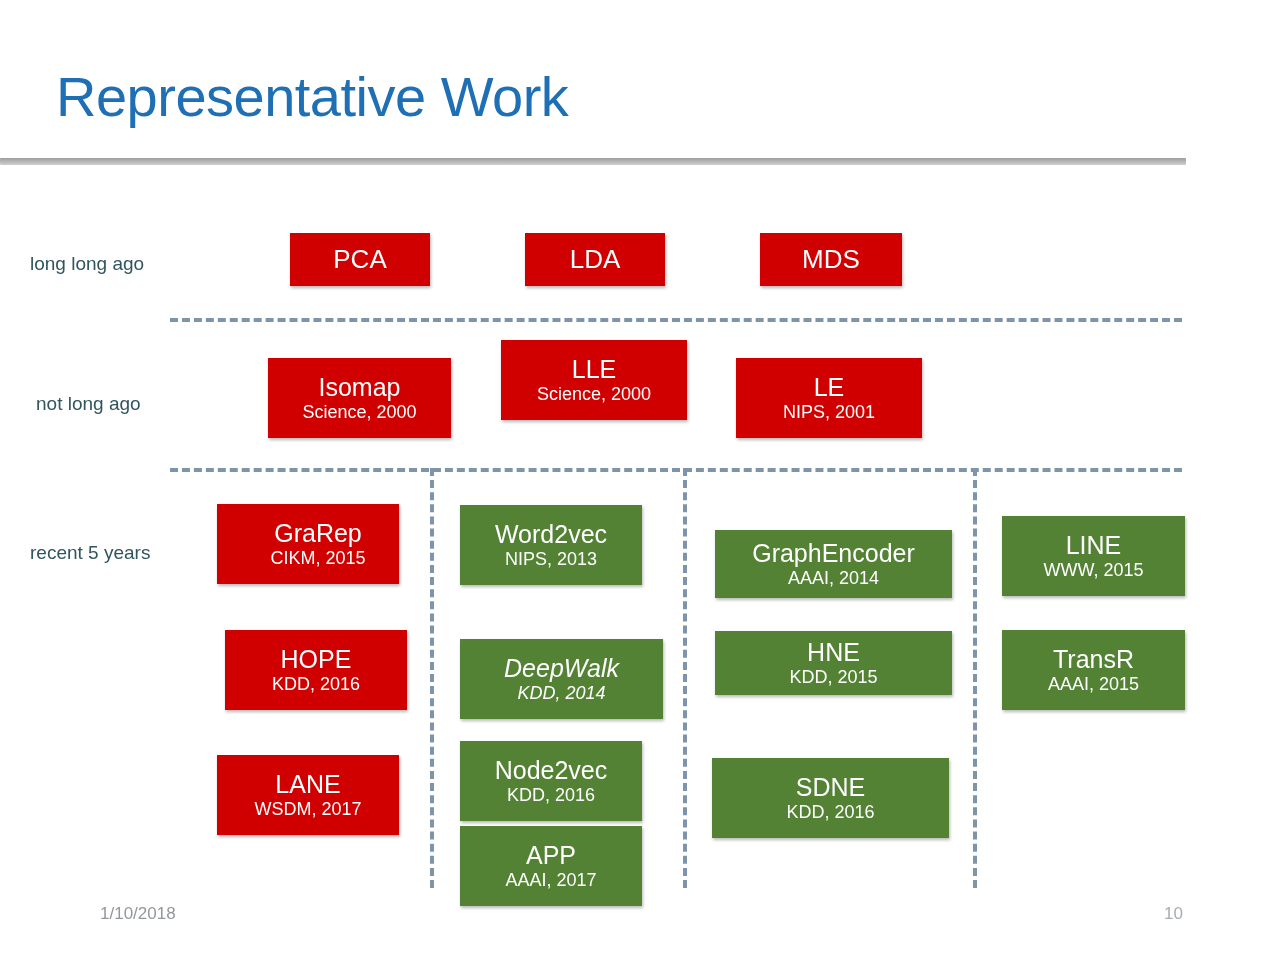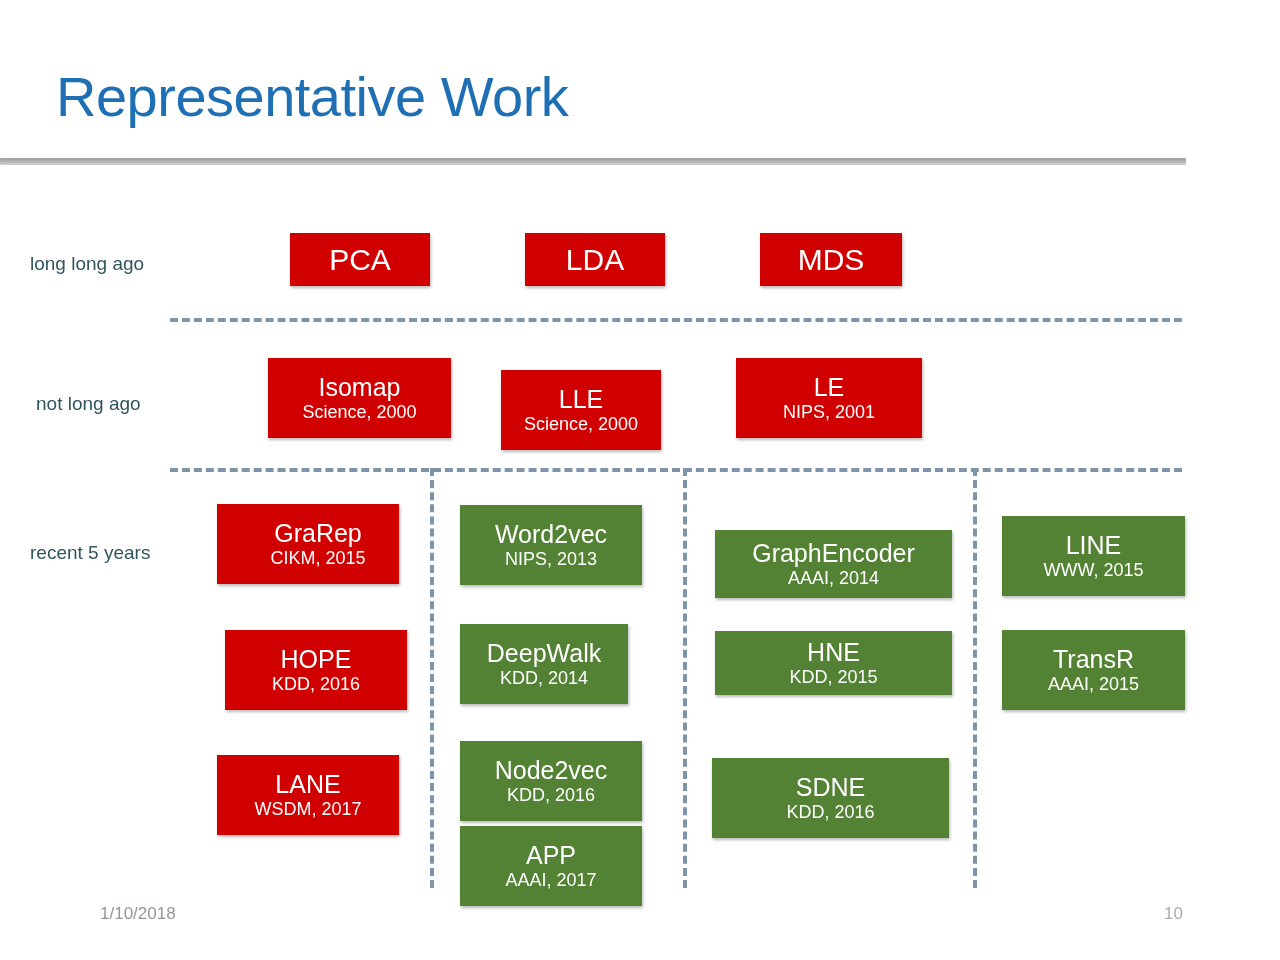--- a/index.html
+++ b/index.html
@@ -102,21 +102,21 @@
     color: #ffffff;
   }
   .box .venue {
     font-size: 18px;
     line-height: 1.18;
     white-space: nowrap;
     color: #ffffff;
     margin-top: 1px;
   }
   .box.title-only .name {
-    font-size: 30px;
+    font-size: 26px;
   }
 
   
   #footer-date {
     position: absolute;
     left: 100px;
     top: 904px;
     font-size: 17px;
     color: #93989d;
     white-space: nowrap;
@@ -157,21 +157,21 @@
       <div class="box red title-only" style="left: 525px; top: 233px; width: 140px; height: 53px;">
         <div class="name">LDA</div>
       </div>
       <div class="box red title-only" style="left: 760px; top: 233px; width: 142px; height: 53px;">
         <div class="name">MDS</div>
       </div>
       <div class="box red" style="left: 268px; top: 358px; width: 183px; height: 80px;">
         <div class="name">Isomap</div>
         <div class="venue">Science, 2000</div>
       </div>
-      <div class="box red" style="left: 501px; top: 370px; width: 160px; height: 80px;">
+      <div class="box red" style="left: 501px; top: 340px; width: 186px; height: 80px;">
         <div class="name">LLE</div>
         <div class="venue">Science, 2000</div>
       </div>
       <div class="box red" style="left: 736px; top: 358px; width: 186px; height: 80px;">
         <div class="name">LE</div>
         <div class="venue">NIPS, 2001</div>
       </div>
       <div class="box red" style="left: 217px; top: 504px; width: 182px; height: 80px; padding-left: 24px;">
         <div class="name">GraRep</div>
         <div class="venue">CIKM, 2015</div>
@@ -181,21 +181,21 @@
         <div class="venue">KDD, 2016</div>
       </div>
       <div class="box red" style="left: 217px; top: 755px; width: 182px; height: 80px;">
         <div class="name">LANE</div>
         <div class="venue">WSDM, 2017</div>
       </div>
       <div class="box green" style="left: 460px; top: 505px; width: 182px; height: 80px;">
         <div class="name">Word2vec</div>
         <div class="venue">NIPS, 2013</div>
       </div>
-      <div class="box green" style="left: 460px; top: 624px; width: 168px; height: 80px;">
+      <div class="box green" style="left: 460px; top: 639px; width: 203px; height: 80px; font-style: italic;">
         <div class="name">DeepWalk</div>
         <div class="venue">KDD, 2014</div>
       </div>
       <div class="box green" style="left: 460px; top: 741px; width: 182px; height: 80px;">
         <div class="name">Node2vec</div>
         <div class="venue">KDD, 2016</div>
       </div>
       <div class="box green" style="left: 460px; top: 826px; width: 182px; height: 80px;">
         <div class="name">APP</div>
         <div class="venue">AAAI, 2017</div>

